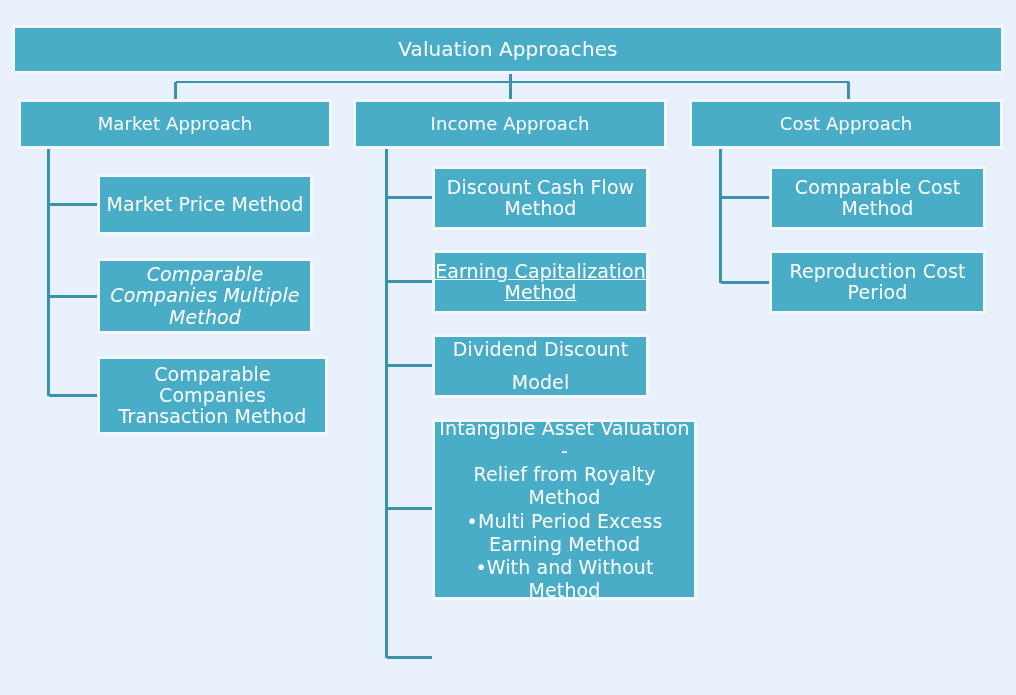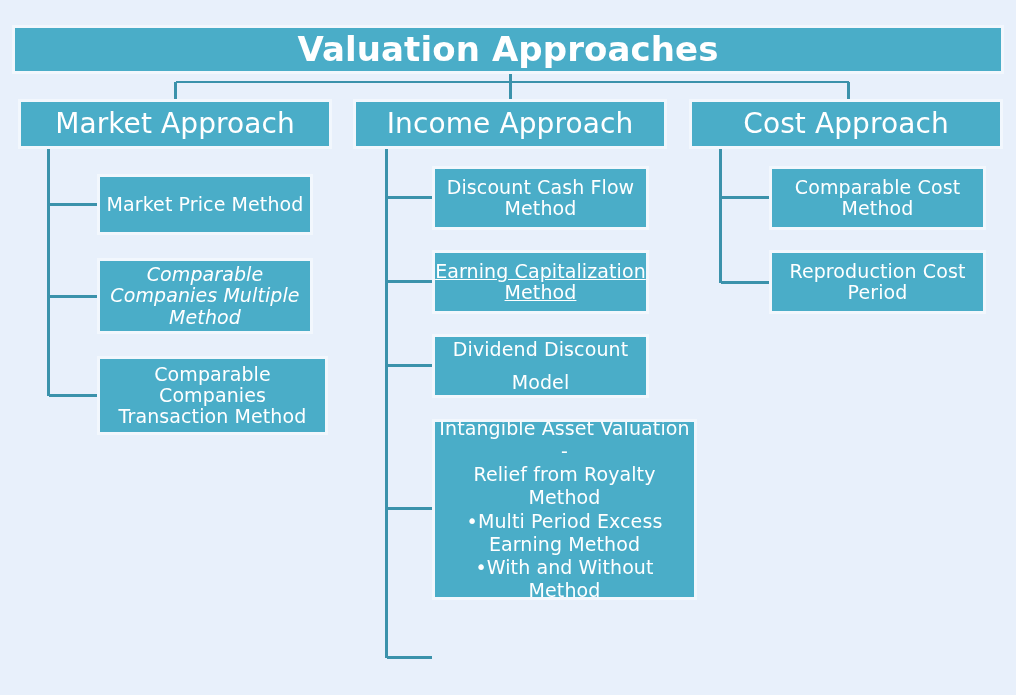--- a/index.html
+++ b/index.html
@@ -34,22 +34,22 @@
     justify-content: center;
     text-align: center;
     box-sizing: border-box;
     border: 3px solid #f2f7fd;
     line-height: 1.12;
     letter-spacing: 0.1px;
     font-weight: 400;
     overflow: hidden;
   }
   .node span { display: block; width: 100%; white-space: pre-line; }
-  .lvl1 { font-size: 34px; font-weight: bold; }
-  .lvl2 { font-size: 28px; }
+  .lvl1 { font-size: 20px; }
+  .lvl2 { font-size: 18px; }
   .leaf { font-size: 19px; }
   .leaf-loose { line-height: 1.75; justify-content: flex-end; }
   .leaf-big { font-size: 19px; line-height: 1.22; }
 </style>
 </head>
 <body>
 
 <div id="canvas">
 
   <svg id="wires" viewBox="0 0 1016 695" width="1016" height="695" xmlns="http://www.w3.org/2000/svg">

